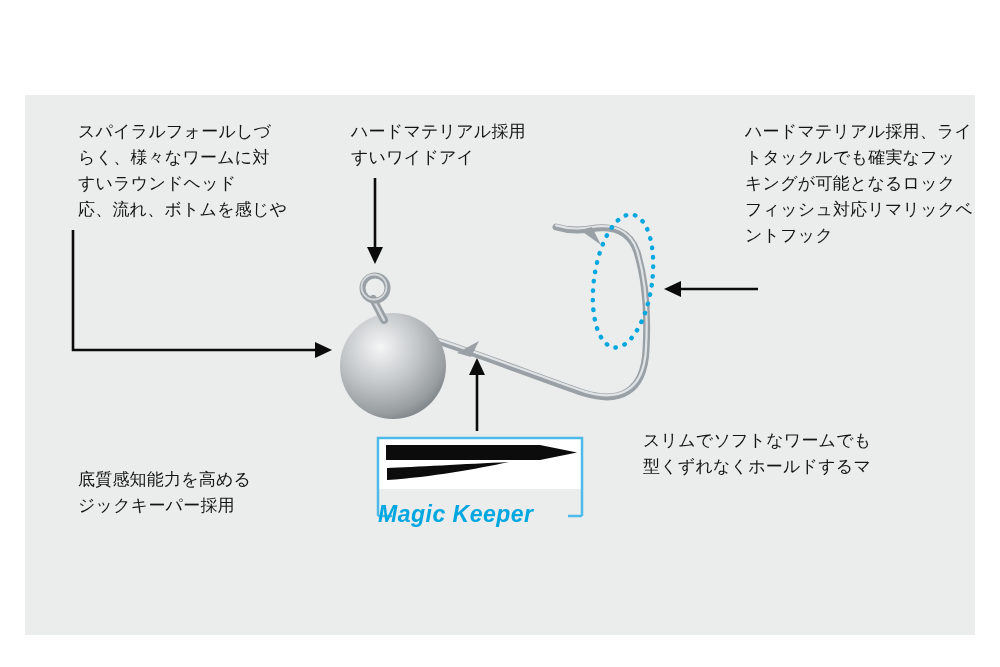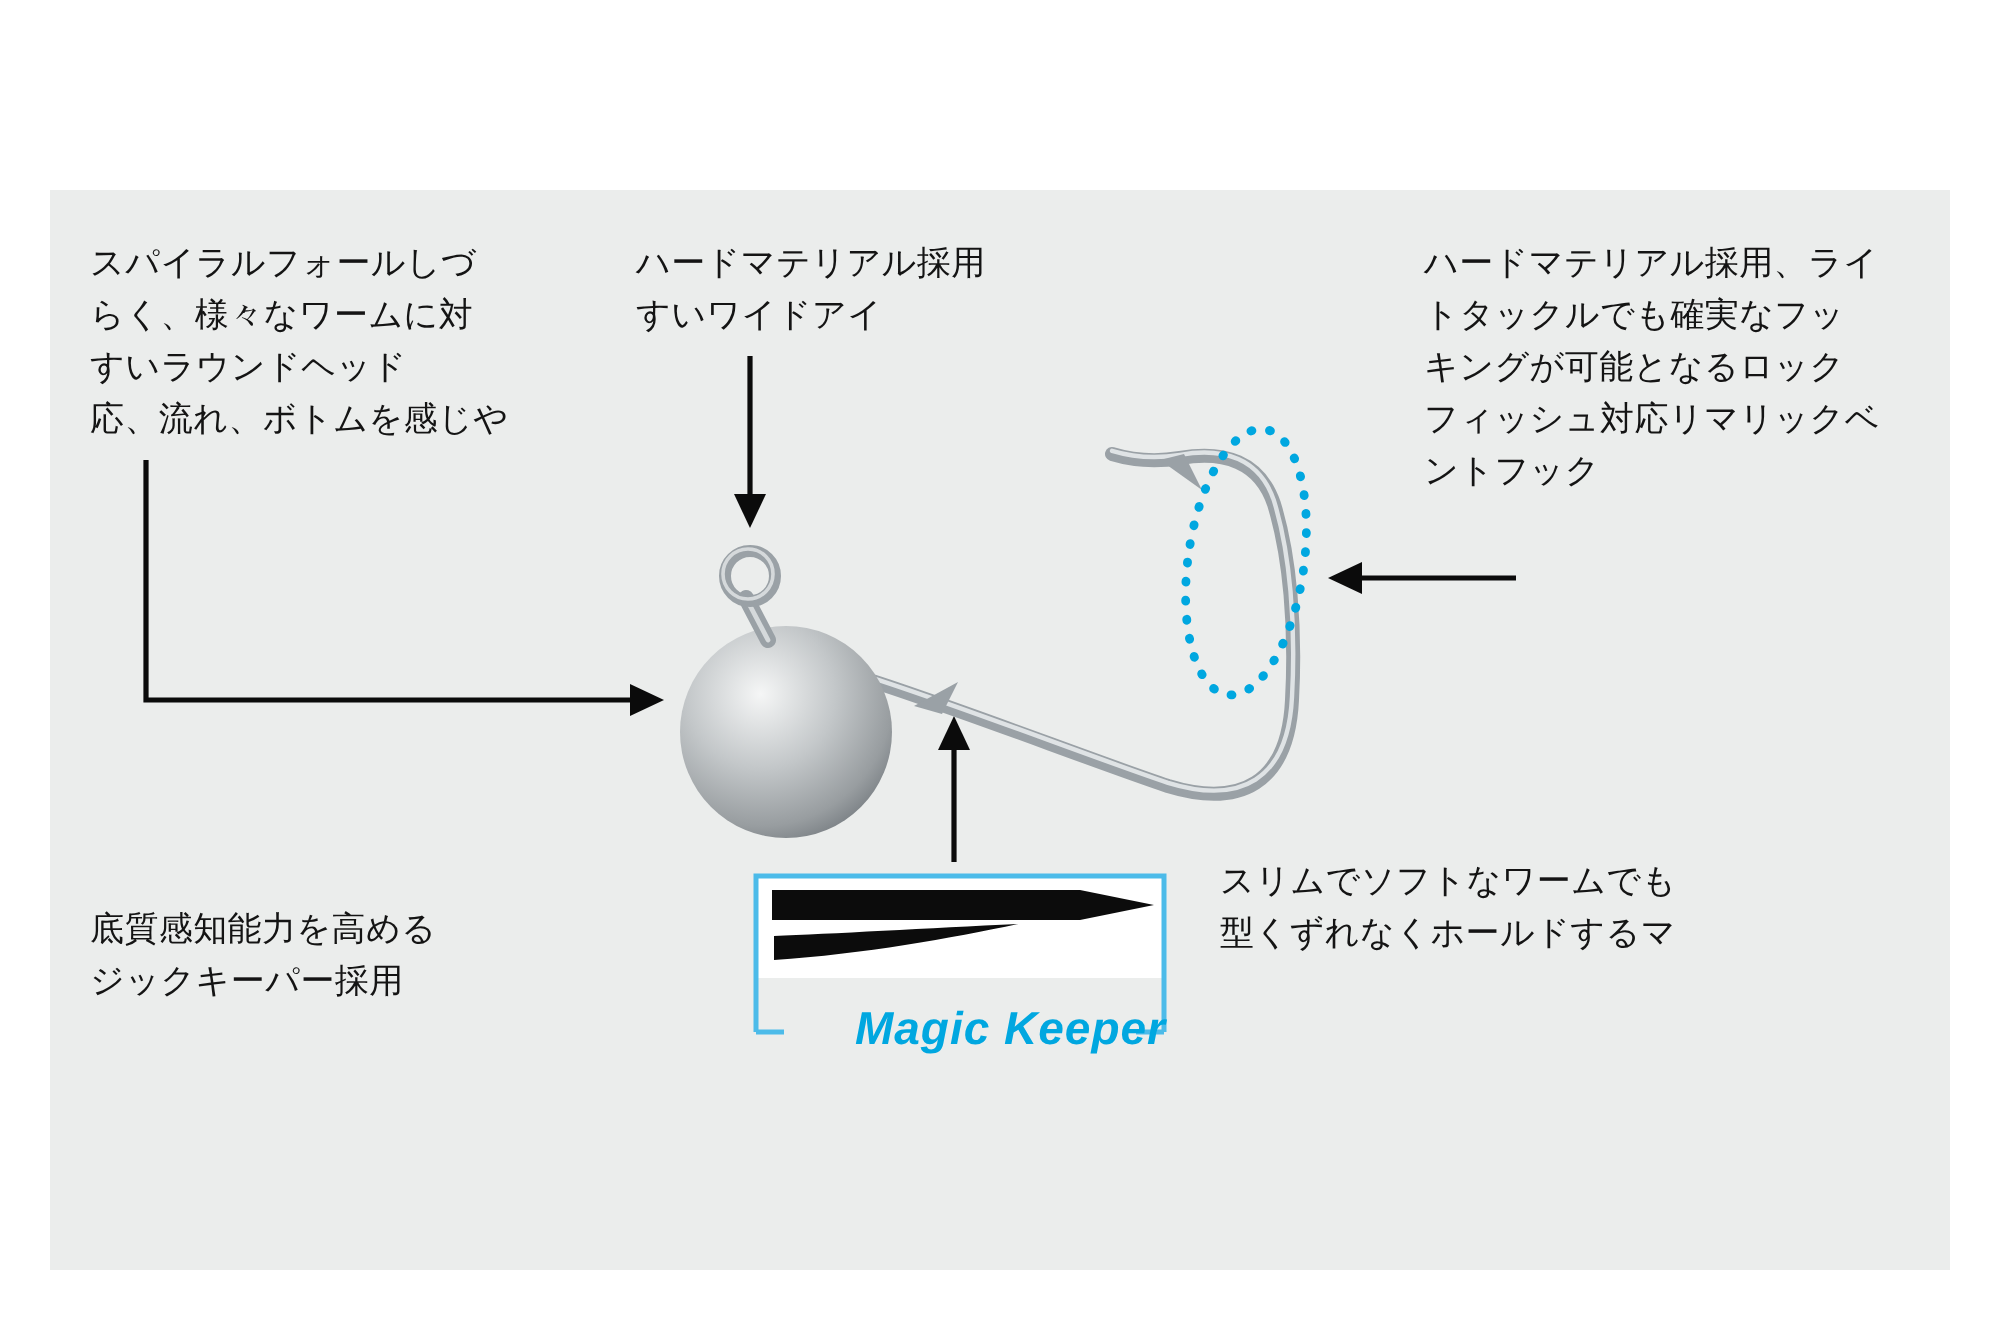--- a/index.html
+++ b/index.html
@@ -7,40 +7,40 @@
   body {
     background:#ffffff;
     font-family:"Liberation Sans","DejaVu Sans",sans-serif;
     overflow:hidden;
   }
   .canvas { position:relative; width:1000px; height:667px; background:#ffffff; }
   .panel  { position:absolute; left:25px; top:95px; width:950px; height:540px;
             background:var(--panel_bg,#ebedec); }
   .note   { position:absolute; font-size:17px; line-height:26px;
             color:var(--text,#141414); letter-spacing:.2px; }
-  .note span { display:block; white-space:nowrap; }
+  .note span { display:block; white-space:nowrap;margin-left:33px; }
   .svg-layer { position:absolute; left:0; top:0; width:1000px; height:667px; }
 
   .arrow-line { stroke:var(--arrow,#0b0b0b); stroke-width:2.6; fill:none; }
   .arrow-head { fill:var(--arrow,#0b0b0b); stroke:none; }
 
   .hook-main  { stroke:var(--metal,#9aa1a6); stroke-width:7; fill:none;
                 stroke-linecap:round; }
   .hook-hilite{ stroke:#dfe3e5; stroke-width:2.2; fill:none; stroke-linecap:round; }
   .metal-fill { fill:var(--metal,#9aa1a6); }
 
   .dotted-ellipse { stroke:var(--cyan,#00a7e0); stroke-width:4.4; fill:none;
                     stroke-linecap:round; stroke-dasharray:.5 9; }
 
   .keeper-frame { stroke:var(--box_border,#4cbbe9); stroke-width:2.5; fill:none; }
   .keeper-bg    { fill:#ffffff; }
   .keeper-shape { fill:#0c0c0c; }
 
   .mk-label { position:absolute; left:378px; top:501px; width:205px;
-              text-align:right; font-size:23px; font-weight:bold; font-style:italic;
+              text-align:left; font-size:23px; font-weight:bold; font-style:italic;
               color:var(--cyan,#00a7e0); letter-spacing:.5px; }
 </style>
 </head>
 <body>
 
 <div class="canvas">
 
   <div class="panel"></div>
 
   <div class="note" style="left:45px; top:119px;">
@@ -56,21 +56,21 @@
   </div>
 
   <div class="note" style="left:712px; top:119px;">
     <span>ハードマテリアル採用、ライ</span>
     <span>トタックルでも確実なフッ</span>
     <span>キングが可能となるロック</span>
     <span>フィッシュ対応リマリックベ</span>
     <span>ントフック</span>
   </div>
 
-  <div class="note" style="left:45px; top:452px;">
+  <div class="note" style="left:45px; top:468px;font-family:Liberation Mono, monospace;">
     <span>底質感知能力を高める</span>
     <span>ジックキーパー採用</span>
   </div>
 
   <div class="note" style="left:610px; top:428px;">
     <span>スリムでソフトなワームでも</span>
     <span>型くずれなくホールドするマ</span>
   </div>
 
   <svg class="svg-layer" viewBox="0 0 1000 667">

